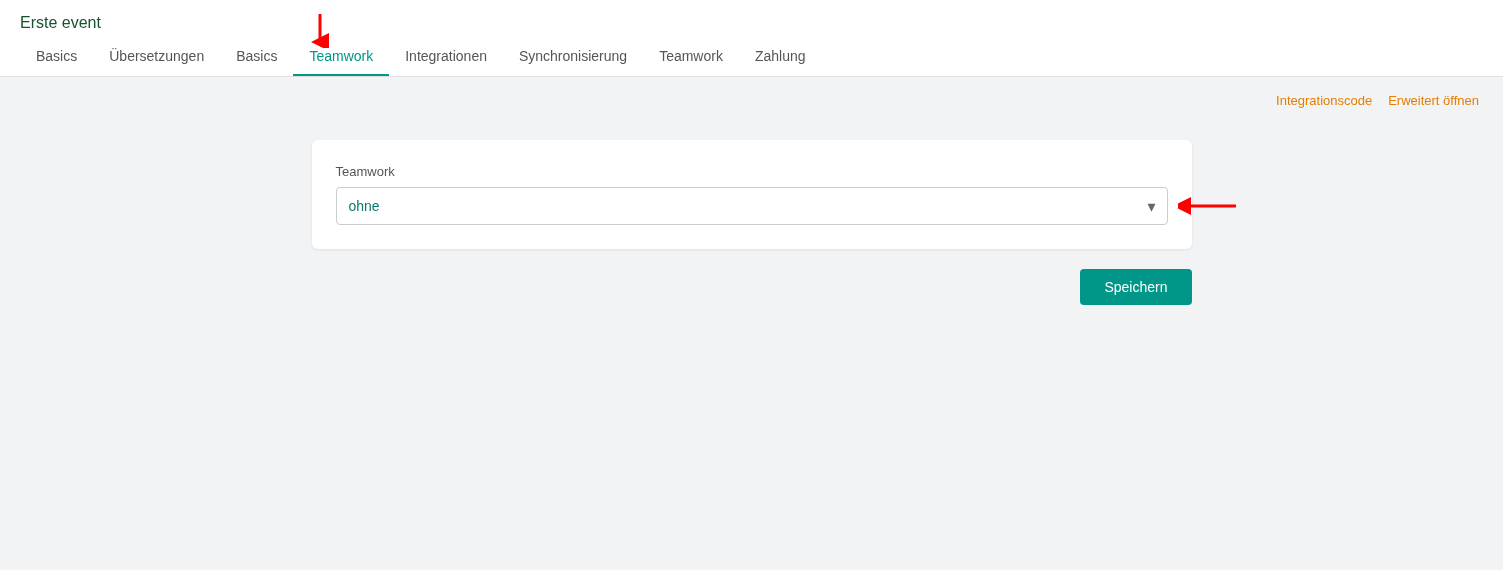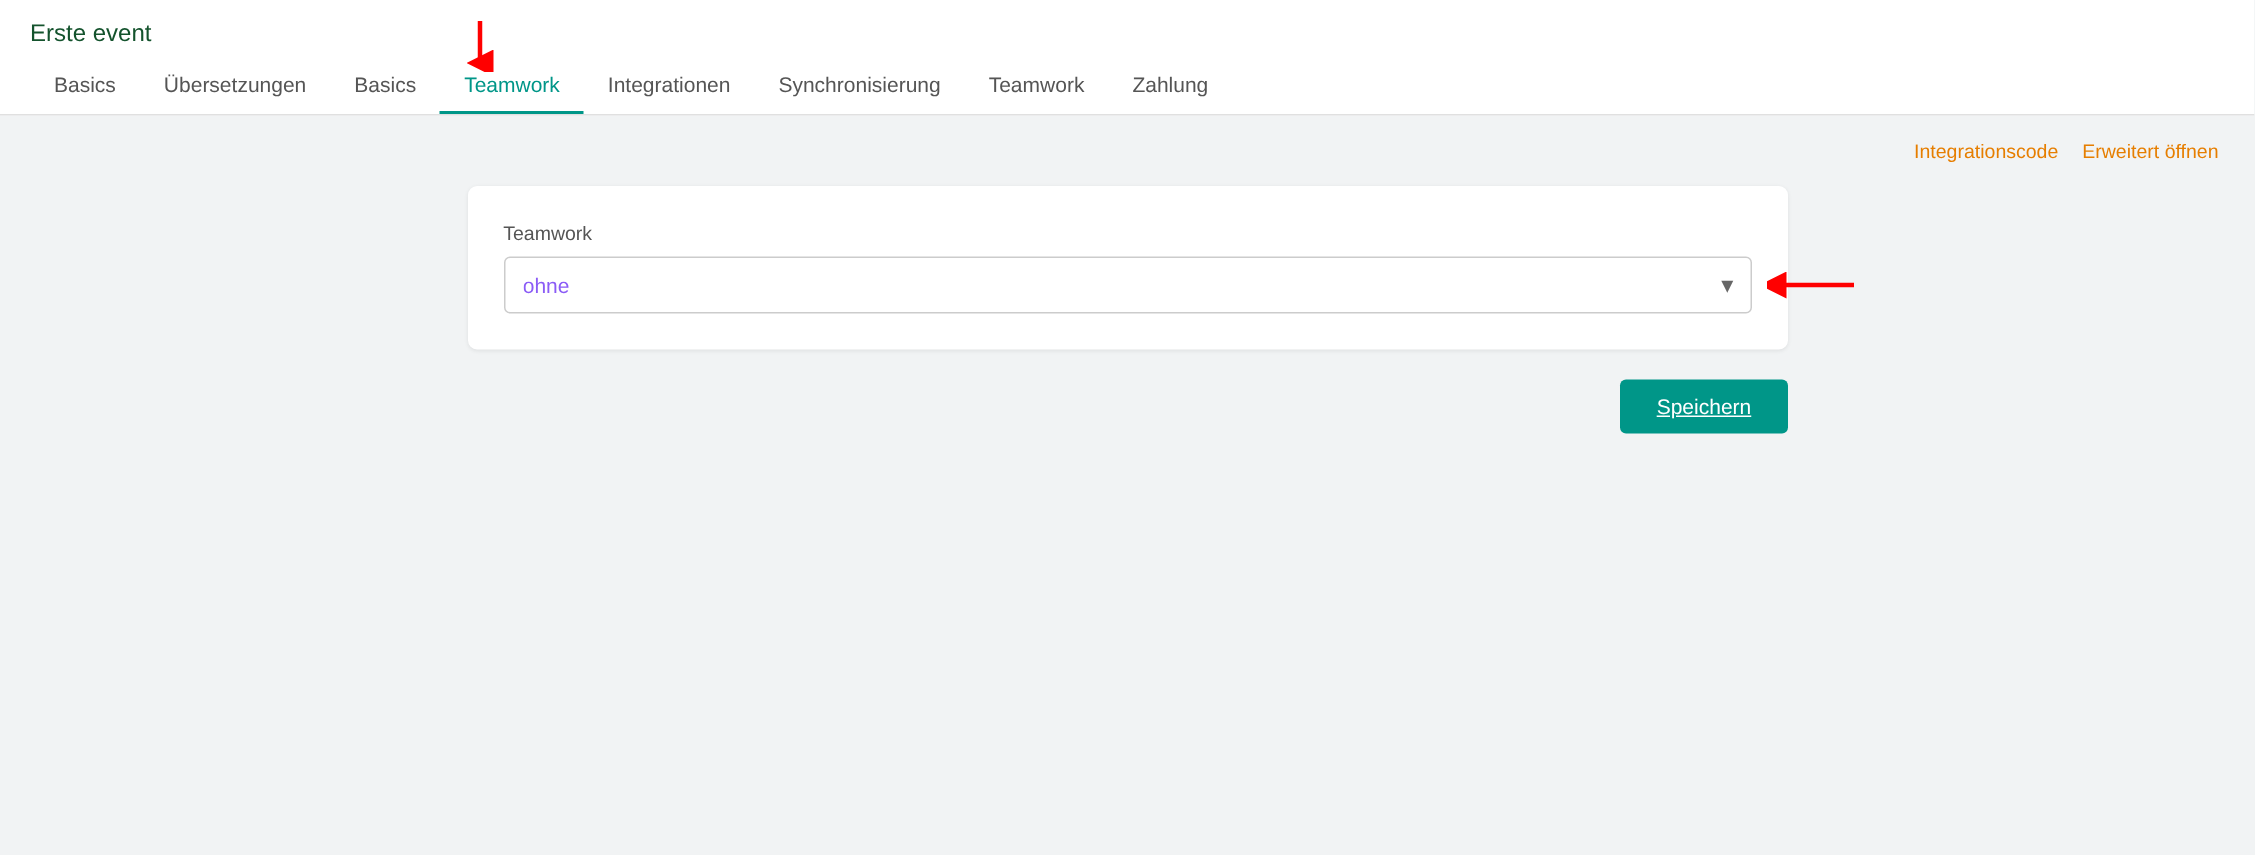--- a/index.html
+++ b/index.html
@@ -39,21 +39,21 @@
       font-weight: 500;
     }
     .content-area {
       padding: 16px 24px;
       min-height: 500px;
     }
     .top-actions {
       display: flex;
       justify-content: flex-end;
       gap: 16px;
-      margin-bottom: 16px;
+      margin-bottom: 32px;
     }
     .top-actions a {
       color: #e67e00;
       font-size: 13px;
       cursor: pointer;
       text-decoration: none;
     }
     .card {
       background: #fff;
       border-radius: 6px;
@@ -71,21 +71,21 @@
       position: relative;
       width: 100%;
     }
     .select-wrapper select {
       width: 100%;
       padding: 10px 36px 10px 12px;
       border: 1px solid #ccc;
       border-radius: 4px;
       background: #fff;
       font-size: 14px;
-      color: #8b5cf6;
+      color: #0f766e;
       appearance: none;
       -webkit-appearance: none;
       cursor: pointer;
       outline: none;
     }
     .select-arrow {
       position: absolute;
       right: 12px;
       top: 50%;
       transform: translateY(-50%);
@@ -101,21 +101,20 @@
     }
     .btn-save {
       background-color: #009688;
       color: #fff;
       border: none;
       border-radius: 4px;
       padding: 10px 24px;
       font-size: 14px;
       cursor: pointer;
       font-weight: 500;
-      text-decoration: underline;
     }
     .relative-wrapper {
       position: relative;
     }
   </style>
 </head>
 <body>
 
 <div class="top-bar">
   <div class="page-title">Erste event</div>

